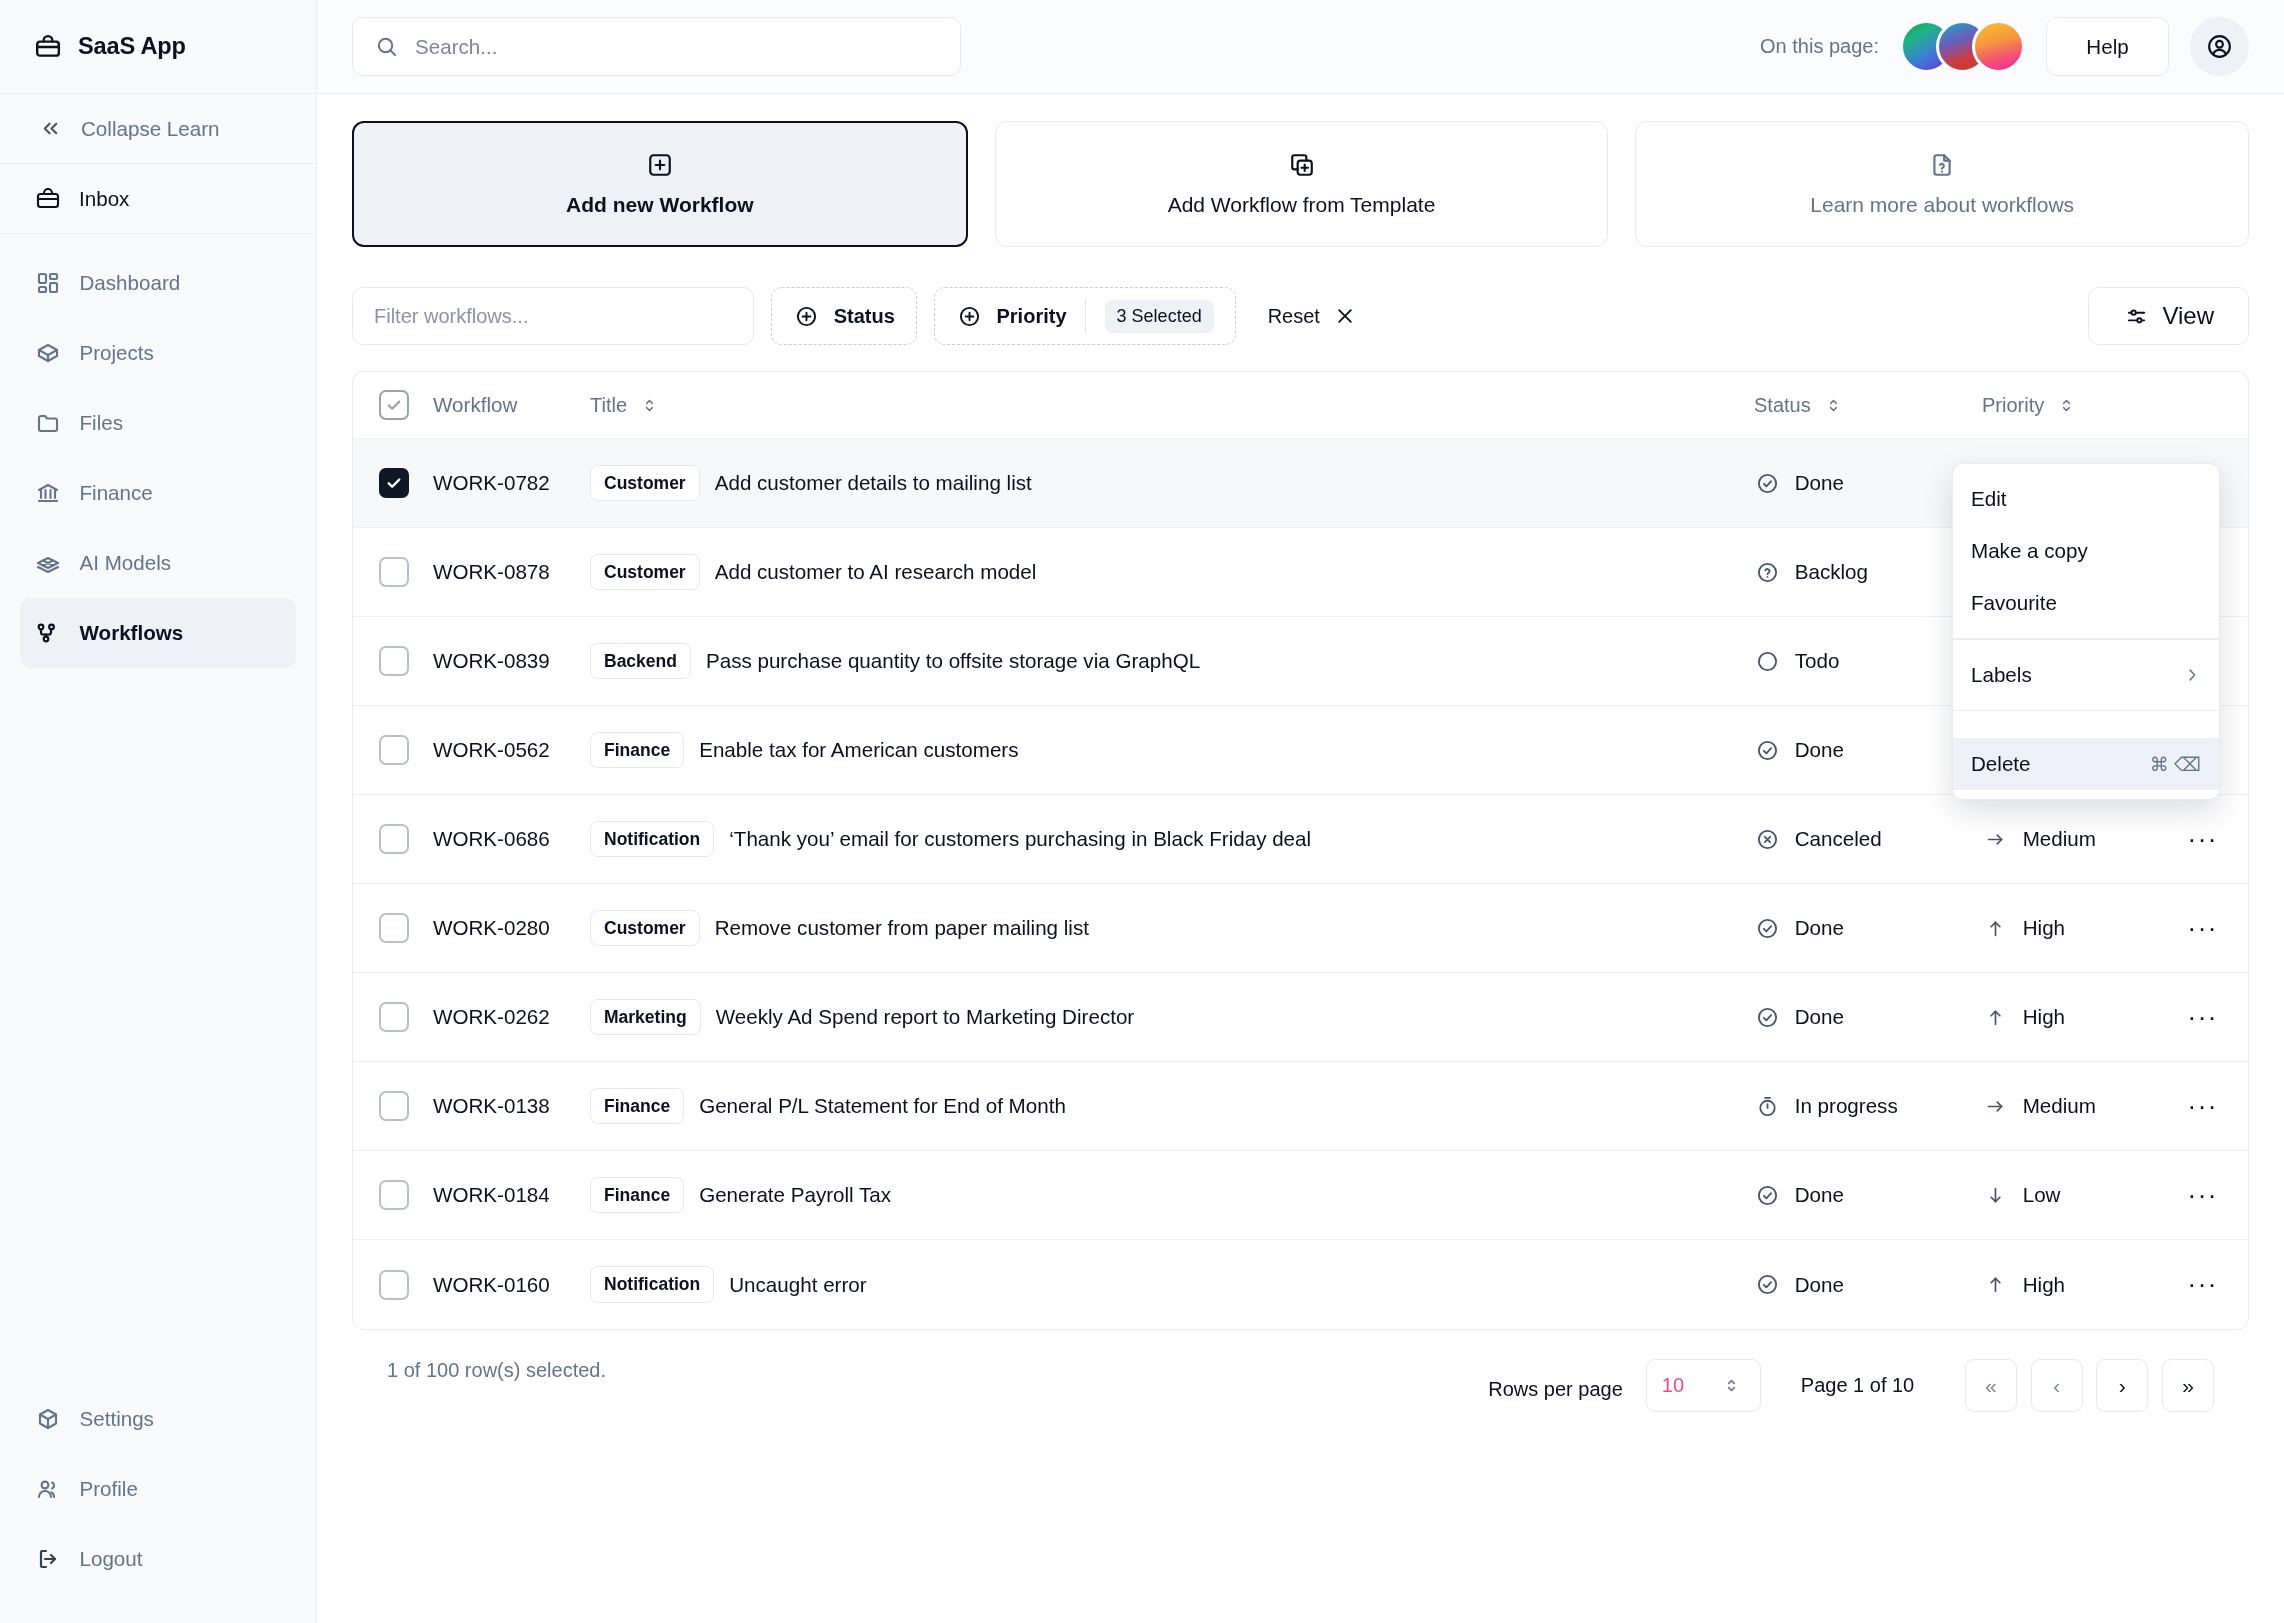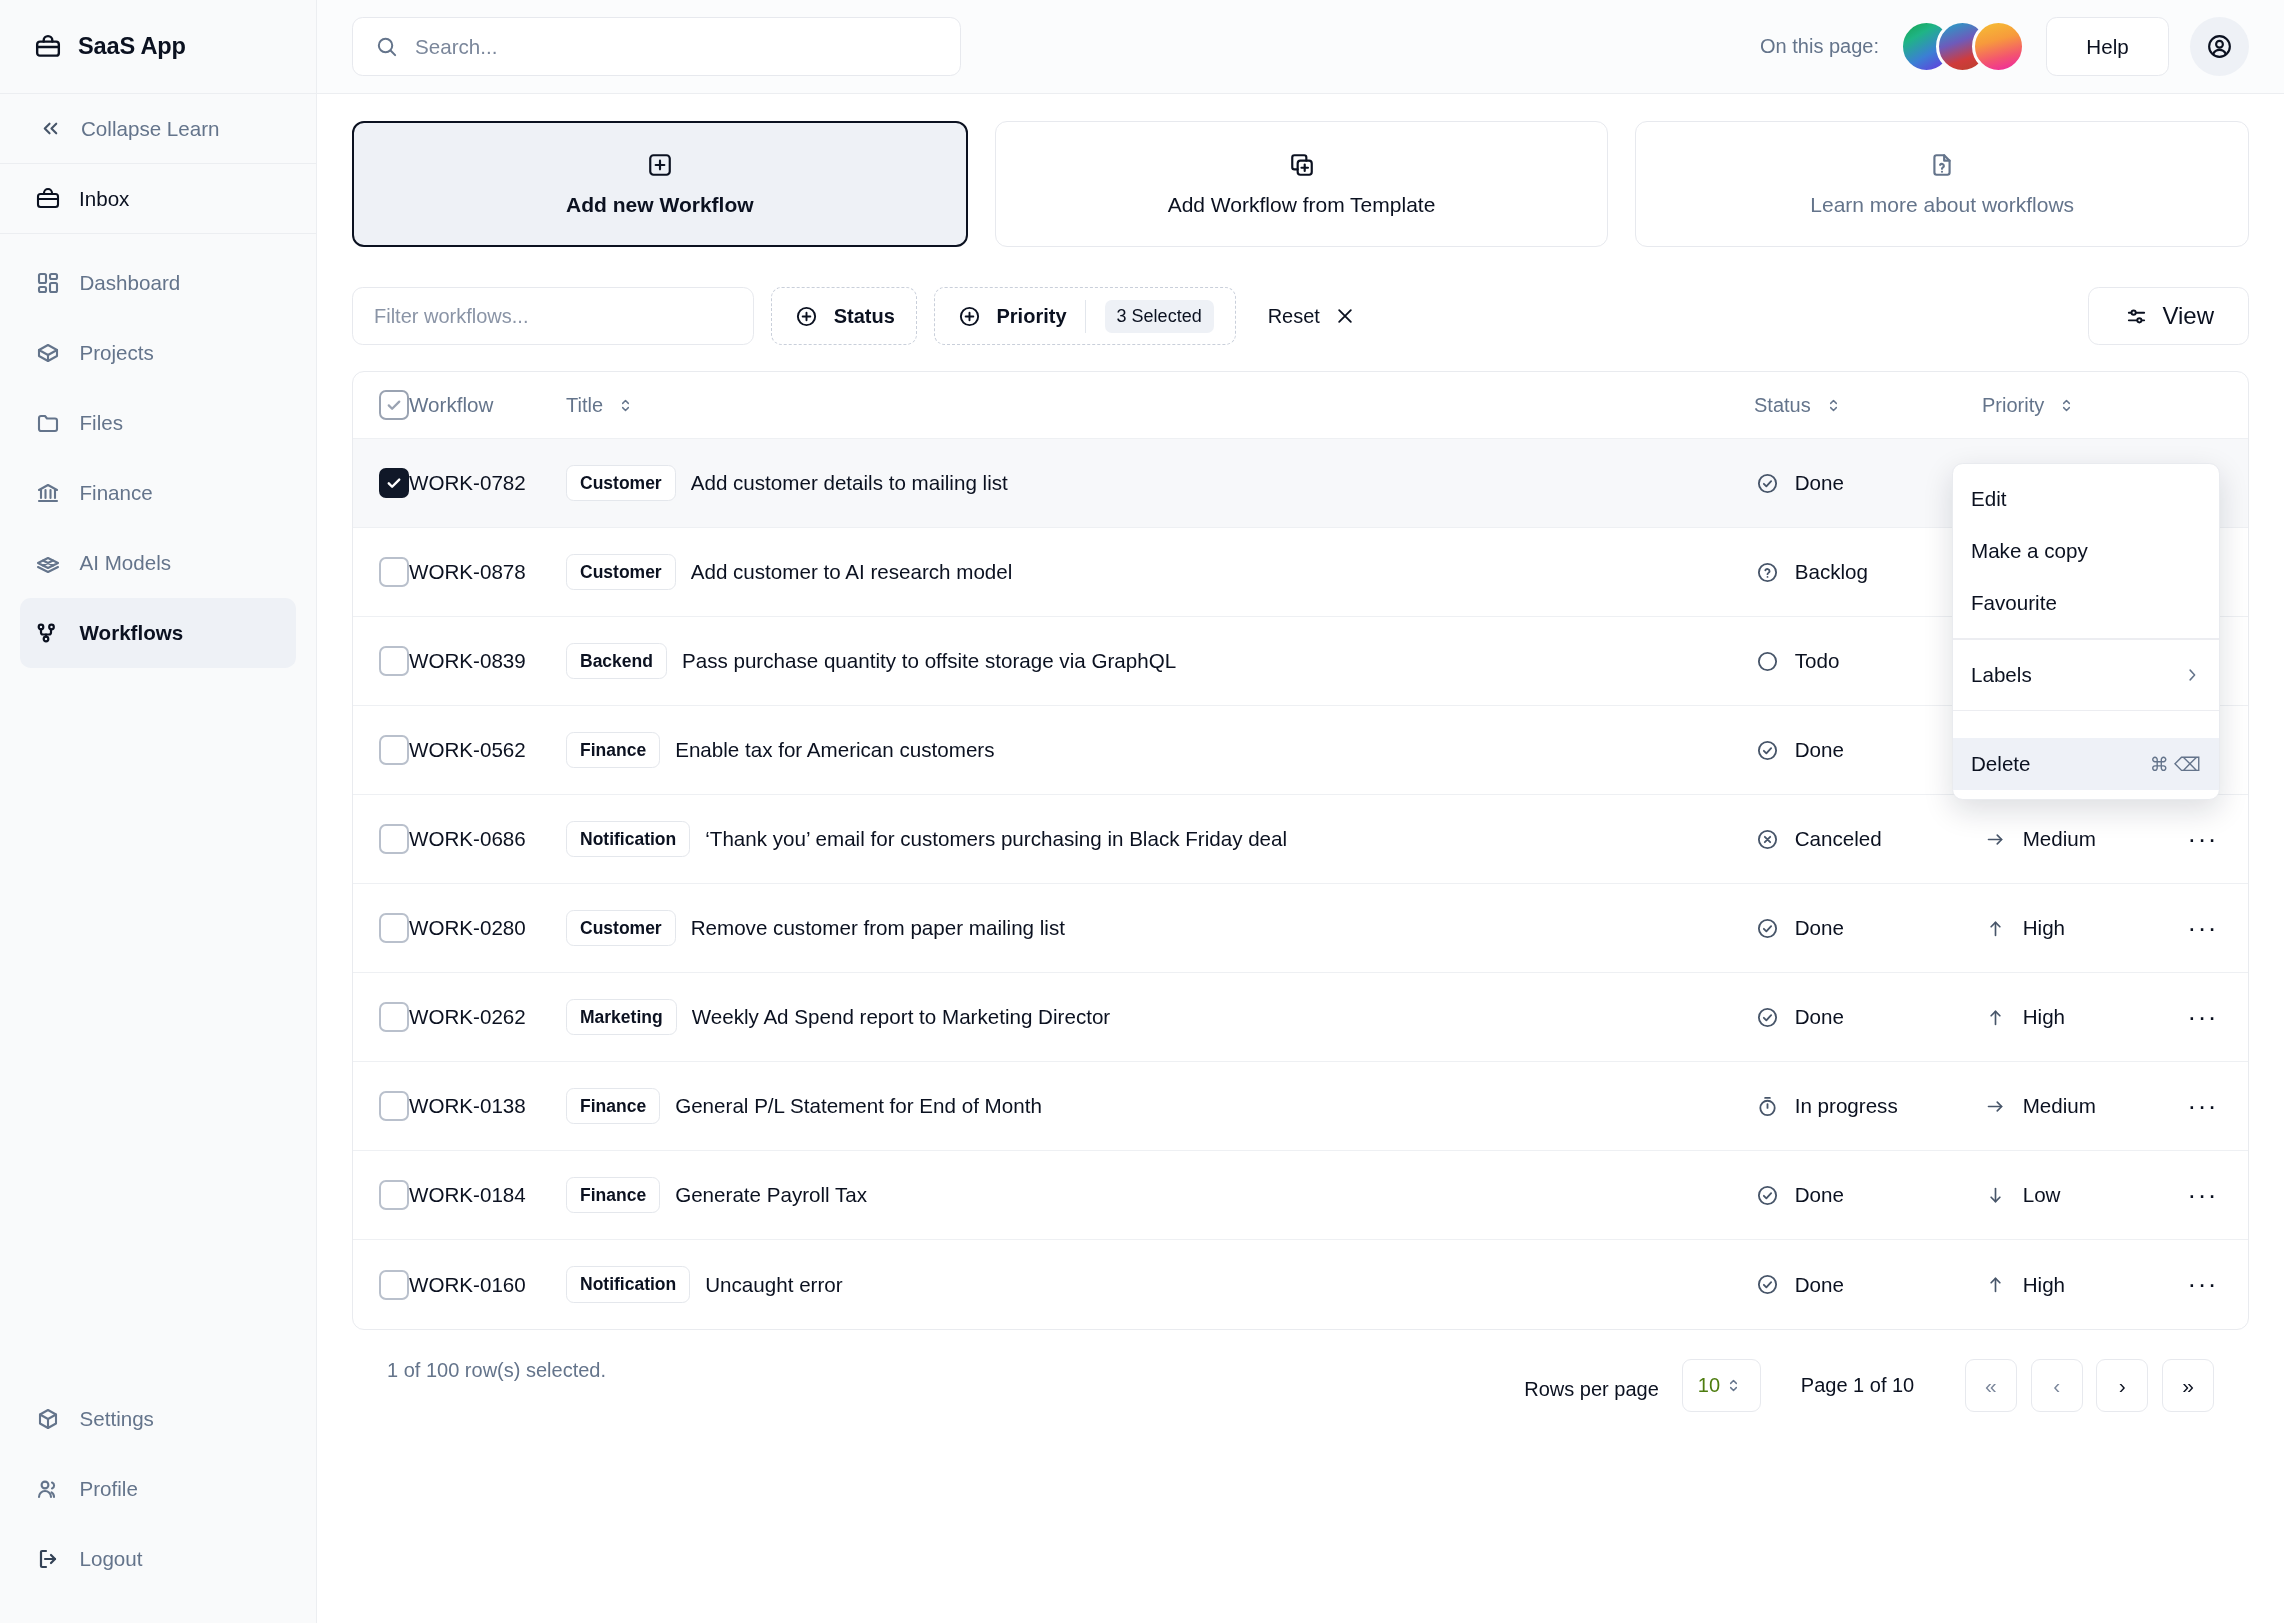--- a/index.html
+++ b/index.html
@@ -121,21 +121,21 @@
   .trow { display: flex; align-items: center; height: 89px; border-bottom: 1.5px solid #eef0f3; padding: 0 30px 0 26px; }
   .trow:last-child { border-bottom: none; }
   .thead { height: 67px; color: #64748b; font-size: 20px; }
   .trow.selected { background: #f7f8fa; }
   .cb {
     width: 30px; height: 30px; border: 2.3px solid #b9c0cc; border-radius: 6.9px;
     background: #fff; flex: 0 0 30px; display:flex;align-items:center;justify-content:center;
   }
   .cb.checked { background: #101828; border-color: #101828; }
   .cb.head { border-color: #9aa3b2; }
-  .c-id { width: 145px; font-size: 20.6px; color: #0b1120; white-space: nowrap; }
+  .c-id { width: 145px; margin-left: 24px; font-size: 20.6px; color: #0b1120; white-space: nowrap; }
   .thead .c-id { color: #64748b; font-weight: 500; }
   .c-title { flex: 1 1 auto; display: flex; align-items: center; gap: 15px; min-width: 0; margin-left: 12px;}
   .badge {
     border: 1.5px solid #e4e7ec; border-radius: 7.6px; background: #fff;
     padding: 6.9px 13px; font-size: 17.5px; font-weight: 600; color: #0b1120; white-space: nowrap;
   }
   .ttl { font-size: 20.6px; color: #0b1120; white-space: nowrap; overflow: hidden; text-overflow: ellipsis; }
   .thead .c-title { gap: 9px; color: #64748b; font-weight: 500; font-size: 20px; }
   .c-status { width: 228px; display: flex; align-items: center; gap: 13.7px; font-size: 20.6px; color: #0b1120; flex: 0 0 228px; }
   .thead .c-status { color: #64748b; gap: 9px; font-size: 20px; }
@@ -154,23 +154,23 @@
   .ctxitem.hl { background: #eef1f7; margin-top: 27px; }
   .ctxdiv { height: 1.5px; background: #ecedf1; margin: 9px 0; }
   .ctx-right { margin-left: auto; color: #64748b; font-size: 19px; display:flex; gap:7.6px; align-items:center;}
 
   
   .footer { display: flex; align-items: flex-start; padding: 29px 35px 0 35px; gap: 28px; }
   .sel-count { font-size: 20px; color: #64748b; }
   .foot-right { margin-left: auto; display: flex; align-items: center; gap: 23px; }
   .rpp-label { font-size: 20px; font-weight: 500; color: #0b1120; margin-top: 7px; }
   .rpp-select {
-    width: 79px; height: 53px; border: 1.5px solid #e7e9ee; border-radius: 9px; background: #fff;
+    width: 115px; height: 53px; border: 1.5px solid #e7e9ee; border-radius: 9px; background: #fff;
     display: flex; align-items: center; justify-content: space-between; padding: 0 15px;
-    font-size: 20px; color: #4d7c0f;
+    font-size: 20px; color: #ec4899;
   }
   .page-label { font-size: 20px; font-weight: 500; color: #0b1120; margin: 0 17px; }
   .pg-btn {
     width: 52px; height: 53px; border: 1.5px solid #e7e9ee; border-radius: 9px; background: #fff;
     display: flex; align-items: center; justify-content: center; color: #7b879b; font-size: 21px;
   }
   .pg-btn.dark { color: #0b1120; }
   .pg-group { display: flex; gap: 13.7px; margin-left: 10.7px; }
 </style>
 </head>

